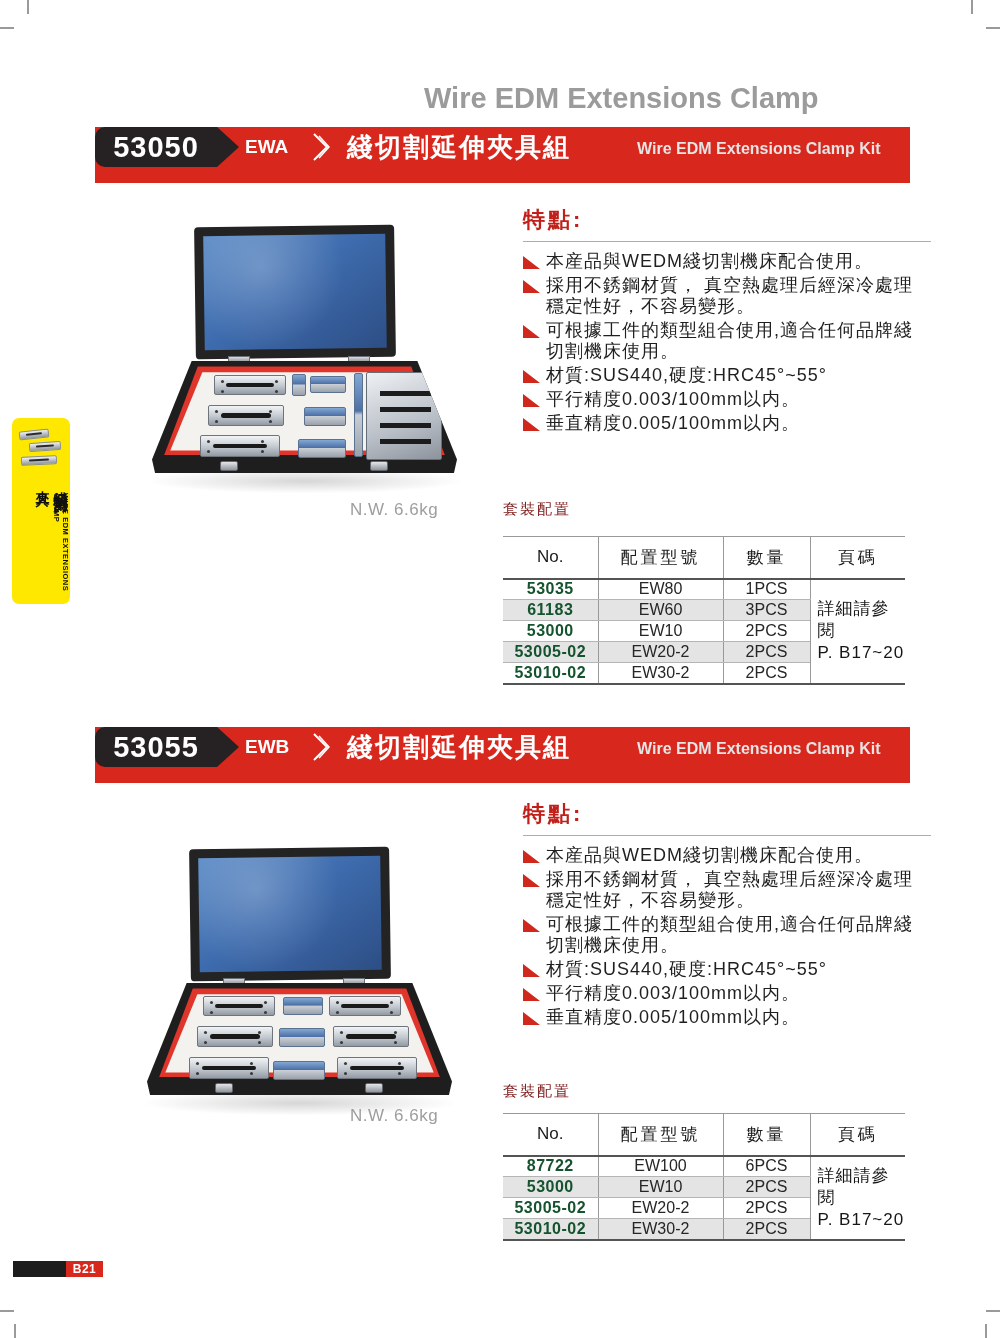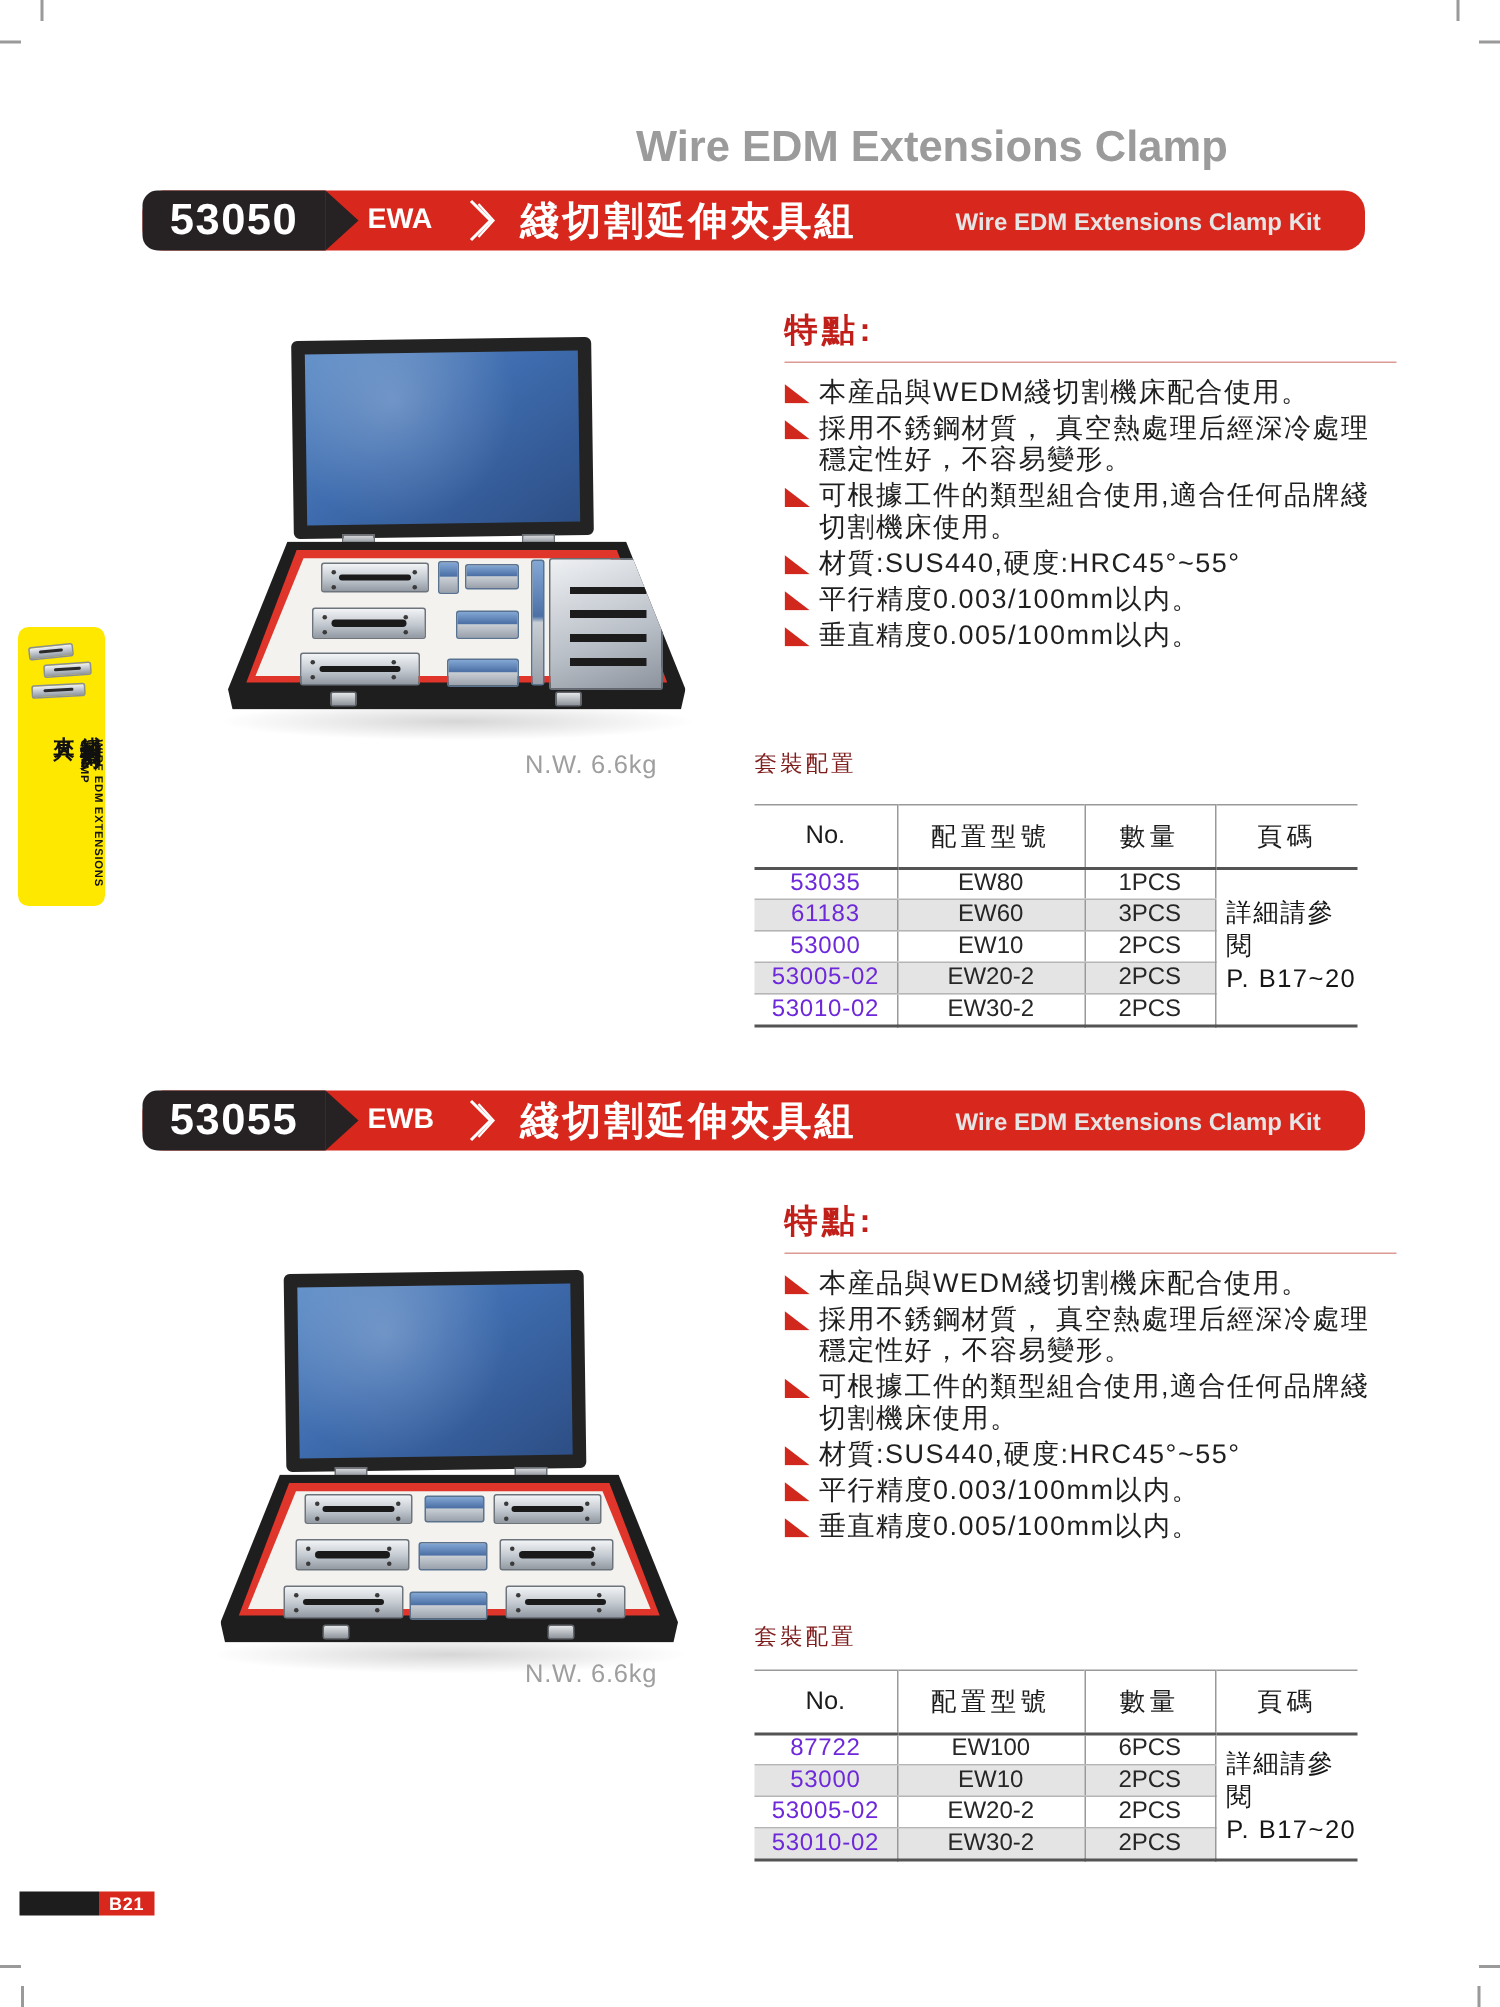--- a/index.html
+++ b/index.html
@@ -11,22 +11,22 @@
   
   .crop { position:absolute; background:#9a9a9a; }
   .crop.v { width:2px; height:14px; }
   .crop.h { width:14px; height:2px; }
   
   .title-zh { position:absolute; left:92px; top:66px; font-size:44px; font-weight:bold;
     color:#161616; letter-spacing:6px; line-height:1; }
   .title-en { position:absolute; left:424px; top:84px; font-size:29px; font-weight:bold;
     color:#9b9b9b; letter-spacing:0; line-height:1; }
   
-  .banner { position:absolute; left:95px; width:815px; height:40px; background:#d8271d;
-    border-radius:14px; }
+  .banner { position:absolute; left:95px; width:815px; height:56px; background:#d8271d;
+    border-radius:0; }
   .banner .code-tab { position:absolute; left:0; top:0; width:122px; height:40px;
     background:#262122; border-radius:10px 0 0 10px; display:flex; align-items:center;
     justify-content:center; }
   .banner .code-point { position:absolute; left:122px; top:0; width:0; height:0;
     border-top:20px solid transparent; border-bottom:20px solid transparent;
     border-left:22px solid #262122; }
   .banner .code { color:#fff; font-size:29px; font-weight:bold; letter-spacing:1px; }
   .banner .model { position:absolute; left:150px; top:0; width:58px; height:40px;
     line-height:40px; text-align:left; color:#fff; font-size:19px; font-weight:bold; }
   .banner .chev { position:absolute; left:216px; top:5px; }
@@ -68,21 +68,21 @@
   table.cfg.t1 { top:536px; } table.cfg.t2 { top:1113px; }
   .cfg col.c-no { width:95px; } .cfg col.c-model { width:125px; }
   .cfg col.c-qty { width:87px; } .cfg col.c-page { width:95px; }
   .cfg th { height:42px; font-weight:normal; font-size:17px; color:#1b1b1b;
     letter-spacing:3px; text-align:center; border-bottom:2px solid #545454; }
   .cfg th.h-en { letter-spacing:0; }
   .cfg td { height:21px; font-size:16px; color:#262626; text-align:center;
     border-bottom:1px solid #b5b5b5; }
   .cfg th + th, .cfg td + td { border-left:1px solid #999; }
   .cfg tr:last-child td { border-bottom:none; }
-  .cfg td.no { font-weight:normal; color:#6d28d9; letter-spacing:0.5px; }
+  .cfg td.no { font-weight:bold; color:#14532d; letter-spacing:0.5px; }
   .cfg tr.alt td { background:#e4e4e4; }
   .cfg td.pageref { background:#fff; vertical-align:middle; text-align:left;
     padding-left:7px; font-size:17px; color:#161616; border-bottom:none;margin-top:31px; }
   .cfg td.pageref div { line-height:22px; letter-spacing:1px; }
   
   .photo { position:absolute; width:340px; height:300px; }
   .photo.p1 { left:140px; top:210px; } .photo.p2 { left:135px; top:832px; }
   .lid { position:absolute; left:55px; top:16px; width:200px; height:132px;
     background:#232323; border-radius:4px; transform:rotate(-0.8deg); }
   .lid-inner { position:absolute; left:9px; top:9px; right:9px; bottom:9px;

